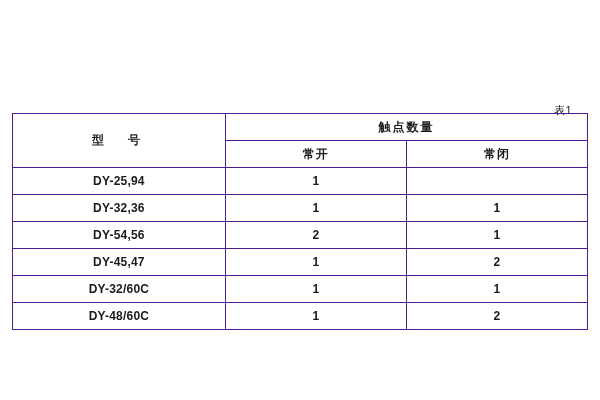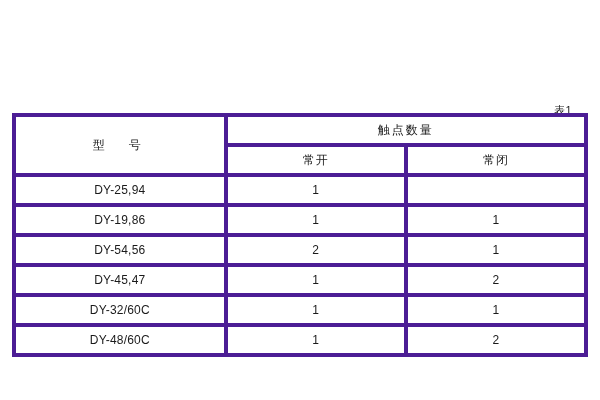--- a/index.html
+++ b/index.html
@@ -34,22 +34,22 @@
     top: 113px;
     left: 12px;
     width: 576px;
   }
   table.spec {
     border-collapse: collapse;
     width: 100%;
     table-layout: fixed;
   }
   table.spec td, table.spec th {
-    border: 4px solid #4c1d95;
-    font-weight: normal;
+    border: 1px solid #4c1d95;
+    font-weight: bold;
     font-size: 12px;
     text-align: center;
     vertical-align: middle;
     padding: 0;
     height: 26px;
     color: #1a1a1a;
   }
   .col-model { width: 37%; }
   .col-no { width: 31.5%; }
   .col-nc { width: 31.5%; }
@@ -100,21 +100,21 @@
           <th class="hdr-sub">常闭</th>
         </tr>
       </thead>
       <tbody>
         <tr>
           <td class="cell-model">DY-25,94</td>
           <td class="cell-num">1</td>
           <td class="cell-num"></td>
         </tr>
         <tr>
-          <td class="cell-model">DY-19,86</td>
+          <td class="cell-model">DY-32,36</td>
           <td class="cell-num">1</td>
           <td class="cell-num">1</td>
         </tr>
         <tr>
           <td class="cell-model">DY-54,56</td>
           <td class="cell-num">2</td>
           <td class="cell-num">1</td>
         </tr>
         <tr>
           <td class="cell-model">DY-45,47</td>

